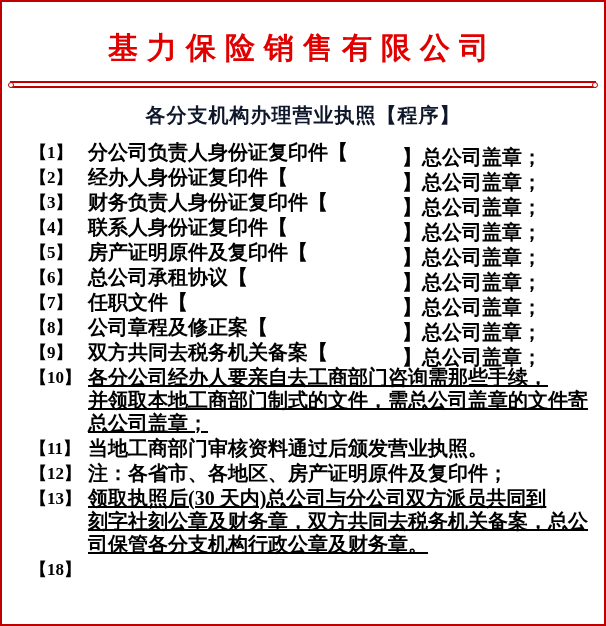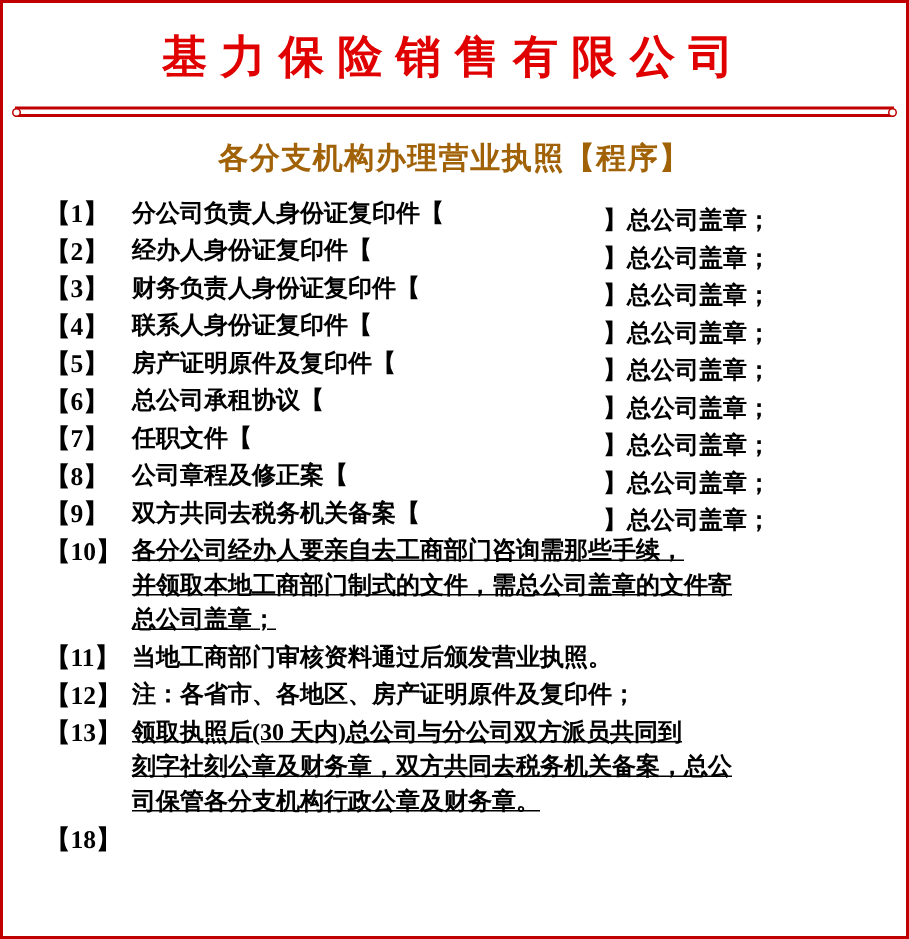--- a/index.html
+++ b/index.html
@@ -20,21 +20,21 @@
     box-sizing: border-box;
     border: 2px solid #c00000;
     background: #ffffff;
   }
   .company-title {
     text-align: center;
     color: #e00000;
     font-size: 30px;
     font-weight: bold;
     letter-spacing: 9px;
-    margin-top: 16px;
+    margin-top: 26px;
     font-family: "Liberation Serif", "DejaVu Serif", serif;
   }
   .divider {
     margin: 12px 8px 0 8px;
     height: 7px;
     position: relative;
   }
   .divider .line-top {
     position: absolute;
     left: 0; right: 0; top: 0;
@@ -54,21 +54,21 @@
     border: 1px solid #c00000;
     border-radius: 50%;
     background: #ffffff;
     top: 1px;
   }
   .divider .dot.left { left: -2px; }
   .divider .dot.right { right: -2px; }
 
   .doc-title {
     text-align: center;
-    color: #a16207;
+    color: #0f172a;
     font-size: 20px;
     font-weight: bold;
     margin-top: 14px;
     letter-spacing: 1px;
   }
 
   .items {
     margin-top: 12px;
     padding: 0 16px 0 28px;
   }
@@ -82,21 +82,21 @@
     color: #000000;
     font-size: 17px;
     font-weight: bold;
     text-align: left;
     white-space: nowrap;
     line-height: 23px;
   }
   .body-text {
     flex: 1 1 auto;
     color: #000000;
-    font-size: 16px;
+    font-size: 20px;
     font-weight: bold;
     line-height: 23px;
     position: relative;
   }
   .main-txt {
     display: inline-block;
   }
   .tail {
     position: absolute;
     left: 290px;

